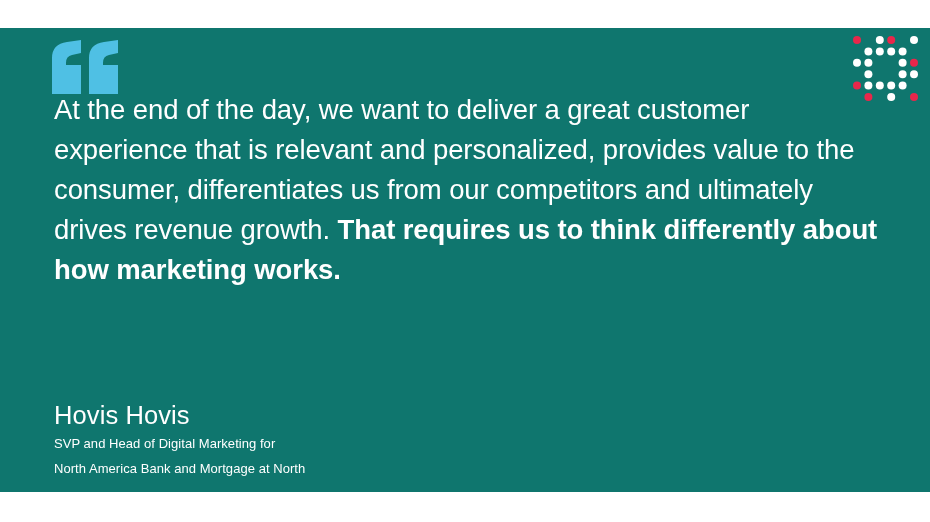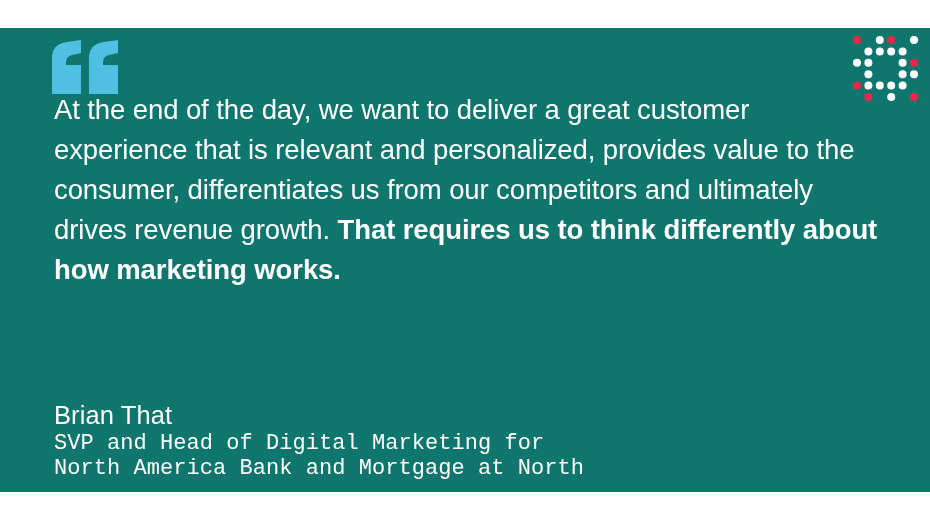--- a/index.html
+++ b/index.html
@@ -60,25 +60,24 @@
     top: 372px;
     color: #ffffff;
   }
   #attr-name {
     font-size: 25.5px;
     line-height: 31px;
     font-weight: 400;
     letter-spacing: 0.1px;
   }
   #attr-role-1, #attr-role-2 {
-    font-size: 22px;
+    font-size: 13px;
     line-height: 25px;
     font-weight: 400;
     letter-spacing: 0.05px;
-    font-family: Liberation Mono, monospace;
   }
   
   #logo {
     position: absolute;
     right: 11px;
     top: 6px;
     width: 68px;
     height: 68px;
   }
 </style>
@@ -94,21 +93,21 @@
         <g fill="#4fc0e4">
           <path d="M4 48 L4 22 Q4 8 19 6 L33 4 L33 17 L24 19 Q18 20 18 27 L18 29 L33 29 L33 58 L4 58 Z"></path>
           <path d="M41 48 L41 22 Q41 8 56 6 L70 4 L70 17 L61 19 Q55 20 55 27 L55 29 L70 29 L70 58 L41 58 Z"></path>
         </g>
       </svg>
     </div>
 
     <div id="quote-text"><span>At the end of the day, we want to deliver a great customer experience that is relevant and personalized, provides value to the consumer, differentiates us from our competitors and ultimately drives revenue growth. </span><span class="emph">That requires us to think differently about how marketing works.</span></div>
 
     <div id="attribution">
-      <div id="attr-name">Brian That</div>
+      <div id="attr-name">Hovis Hovis</div>
       <div id="attr-role-1">SVP and Head of Digital Marketing for</div>
       <div id="attr-role-2">North America Bank and Mortgage at North</div>
     </div>
 
     <div id="logo">
       <svg id="logo-svg" width="68" height="68" viewBox="0 0 68 68" aria-hidden="true">
           <circle cx="6.00" cy="6.00" r="4" fill="#e8274b"></circle>
           <circle cx="28.80" cy="6.00" r="4" fill="#ffffff"></circle>
           <circle cx="40.20" cy="6.00" r="4" fill="#e8274b"></circle>
           <circle cx="63.00" cy="6.00" r="4" fill="#ffffff"></circle>

